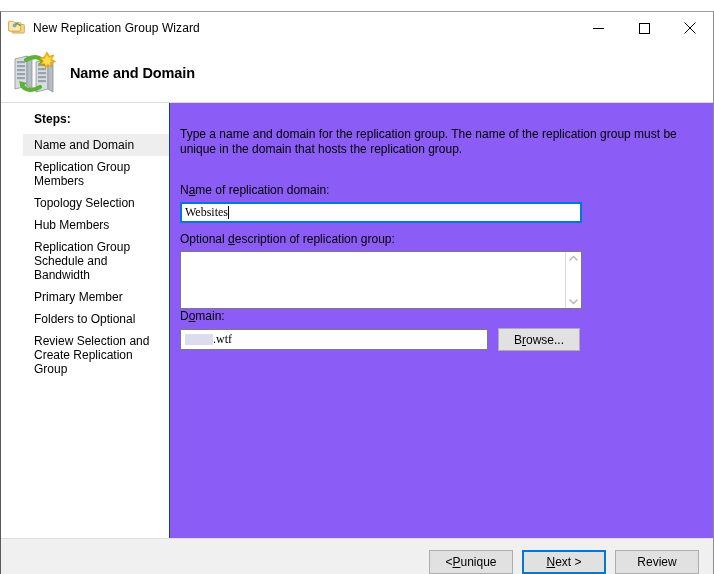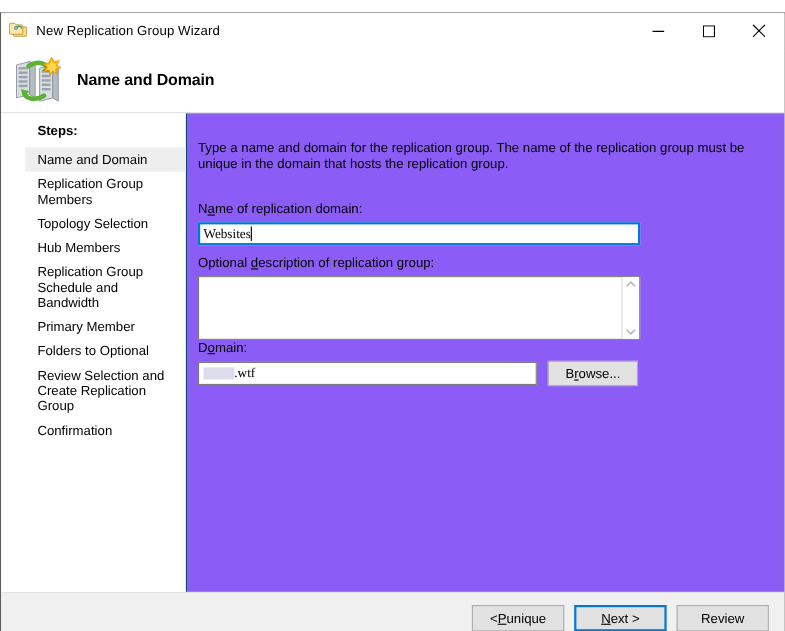--- a/index.html
+++ b/index.html
@@ -378,23 +378,20 @@
         <span>Replication Group Schedule and Bandwidth</span>
       </div>
       <div class="step">
         <span>Primary Member</span>
       </div>
       <div class="step">
         <span>Folders to Optional</span>
       </div>
       <div class="step">
         <span>Review Selection and Create Replication Group</span>
-      </div>
-      <div class="step">
-        <span>Confirmation</span>
       </div>
     </div>
 
     <div id="content">
 
       <div id="intro">Type a name and domain for the replication group. The name of the replication group must be unique in the domain that hosts the replication group.</div>
 
       <div class="fieldlabel" style="margin-top:26px;">
         <span>N</span><span class="acc">a</span><span>me of replication domain:</span>
       </div>

